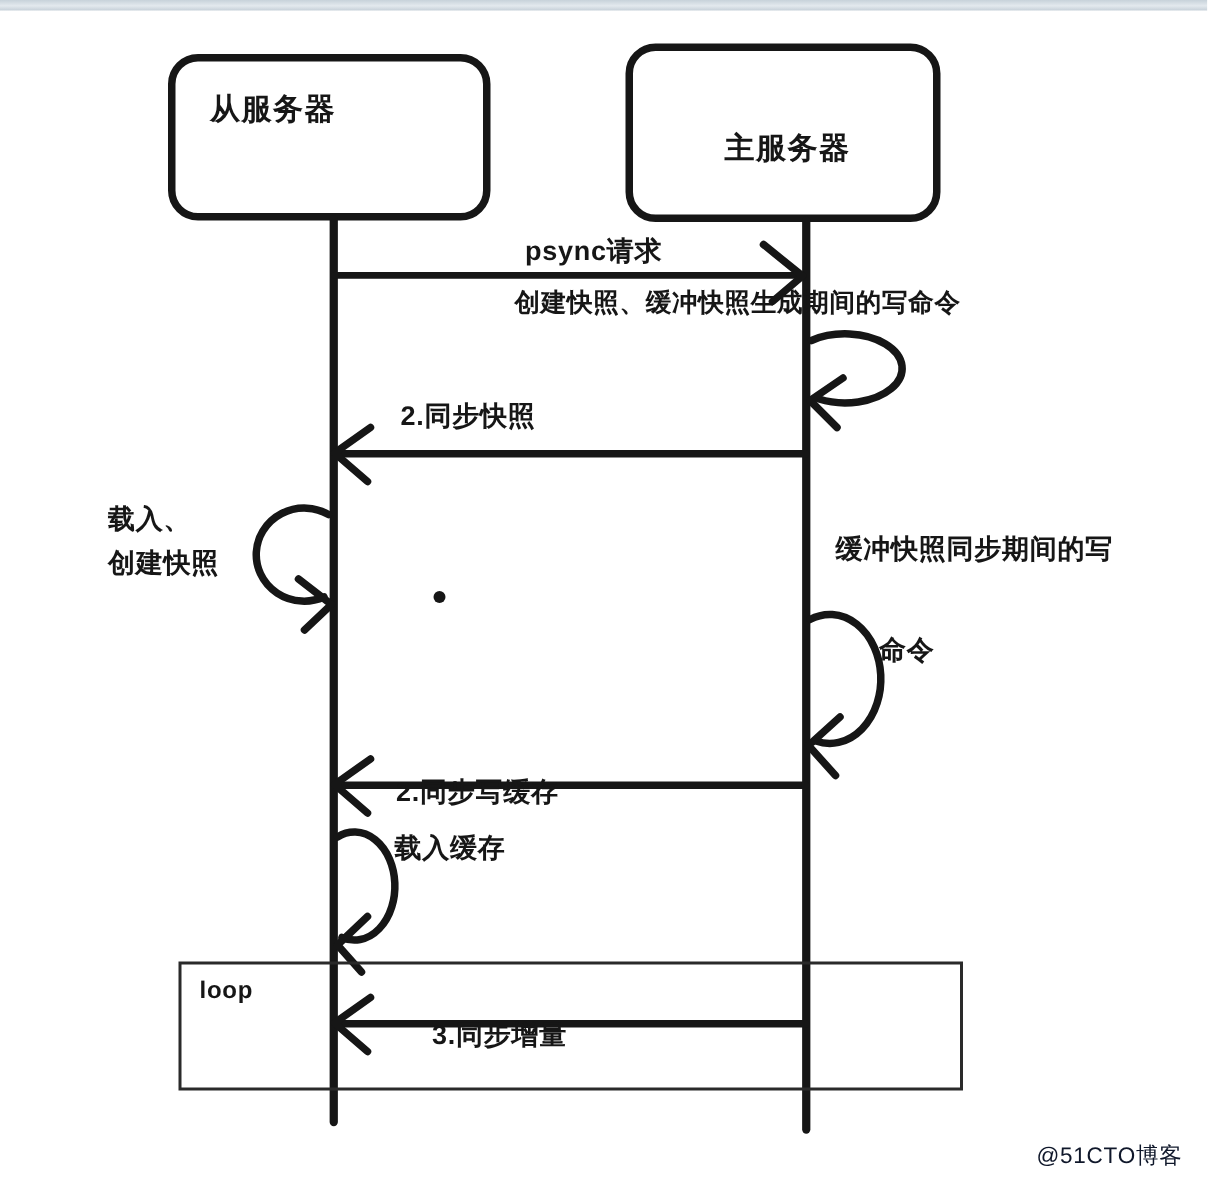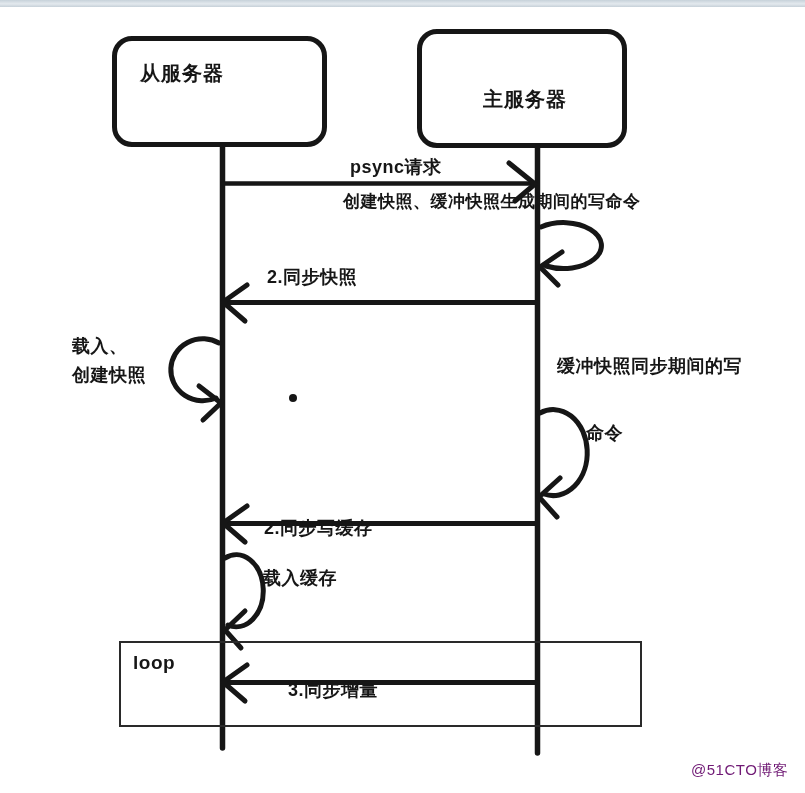--- a/index.html
+++ b/index.html
@@ -24,22 +24,22 @@
   #lbl-slave{left:140px;top:62px;}
   #lbl-master{left:455px;top:88px;margin-left:28px;}
   #lbl-psync{left:350px;top:157px;}
   #lbl-note-master1{left:343px;top:192px;font-size:17px;}
   #lbl-msg1{left:267px;top:267px;}
   #lbl-slave-note-l1{left:72px;top:336px;}
   #lbl-slave-note-l2{left:72px;top:365px;}
   #lbl-master-note-l1{left:557px;top:356px;}
   #lbl-master-note-l2{left:586px;top:390px;margin-top:33px;}
   #lbl-msg2{left:264px;top:498px;margin-top:20px;}
-  #lbl-load-buffer{left:263px;top:568px;font-family:Liberation Serif, serif;}
-  #lbl-loop{left:133px;top:652px;font-size:19px;letter-spacing:0.5px;}
+  #lbl-load-buffer{left:263px;top:555px;font-family:Liberation Serif, serif;}
+  #lbl-loop{left:133px;top:652px;font-size:16px;letter-spacing:0.5px;}
   #lbl-msg3{left:288px;top:651px;margin-top:29px;}
   #loop-frame{
     position:absolute;left:119px;top:641px;width:523px;height:86px;
     border:2px solid #2a2a2a;box-sizing:border-box;background:transparent;
   }
   #watermark{
     position:absolute;left:691px;top:761px;font-size:15px;font-weight:400;
     letter-spacing:0.5px;white-space:nowrap;
   }
   svg.layer{position:absolute;left:0;top:0;}
@@ -105,14 +105,14 @@
   <div id="lbl-master-note-l2" class="lbl">命令</div>
 
   <div id="lbl-msg2" class="lbl">2.同步写缓存</div>
 
   <div id="lbl-load-buffer" class="lbl">载入缓存</div>
 
   <div id="lbl-loop" class="lbl">loop</div>
 
   <div id="lbl-msg3" class="lbl">3.同步增量</div>
 
-  <div id="watermark" style="color: #701a75;">@51CTO博客</div>
+  <div id="watermark" style="color: #0f172a;">@51CTO博客</div>
 </div>
 
 </body></html>

